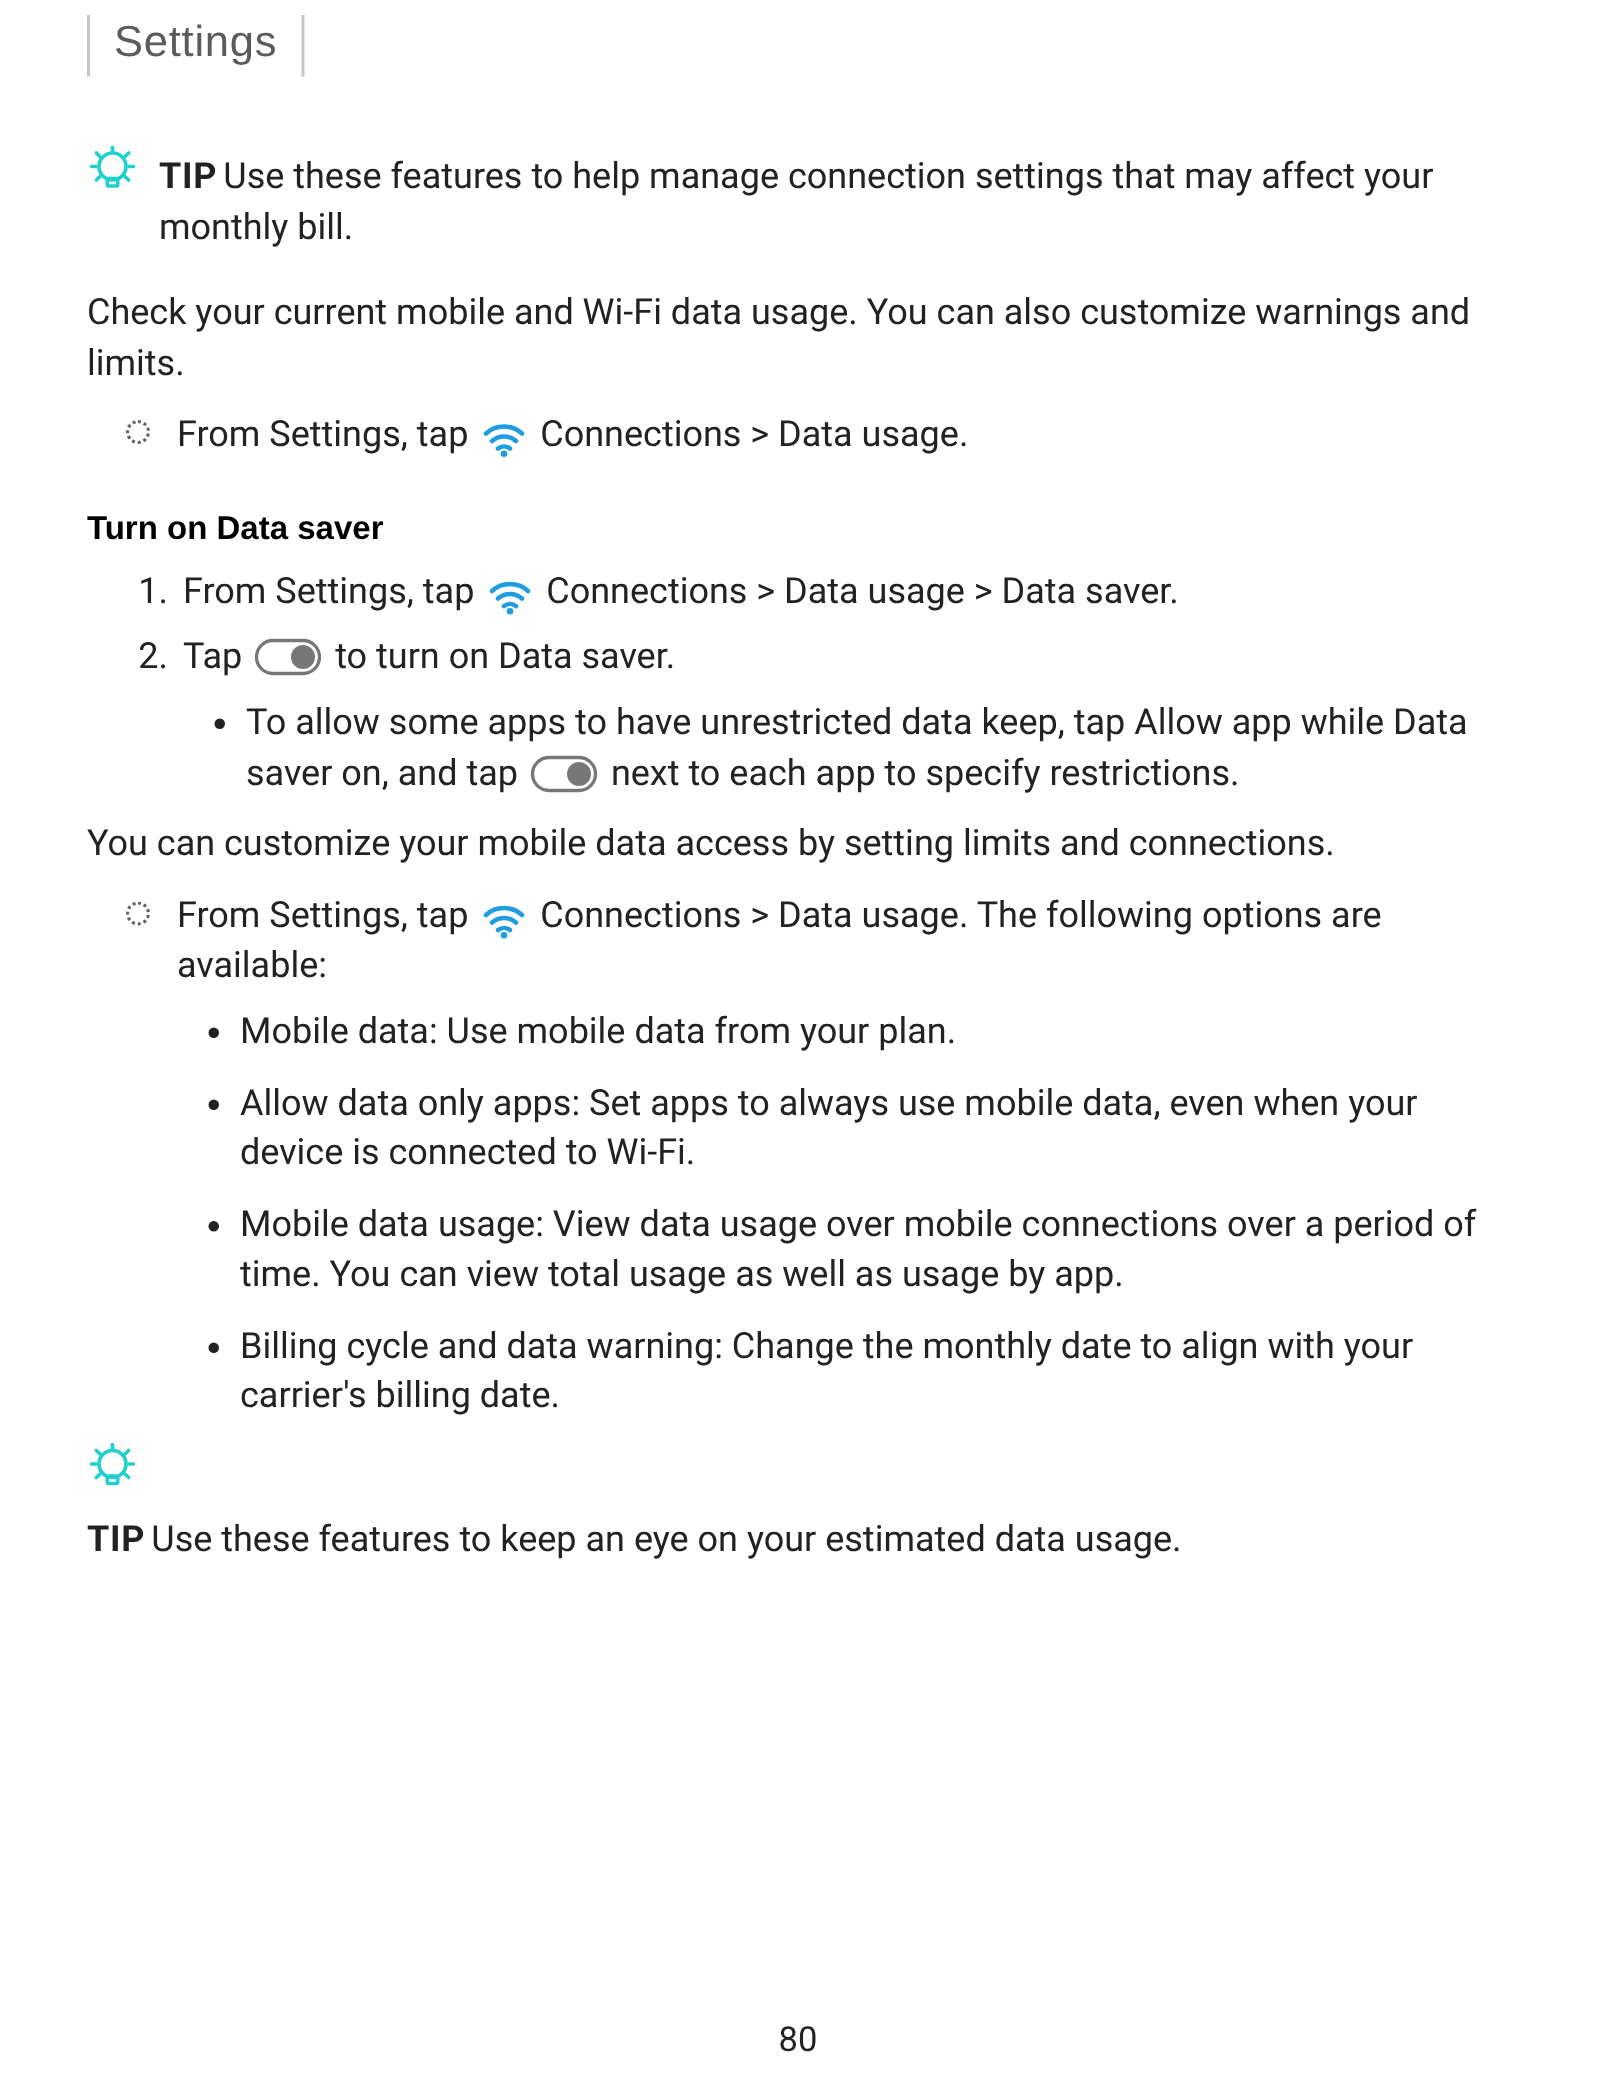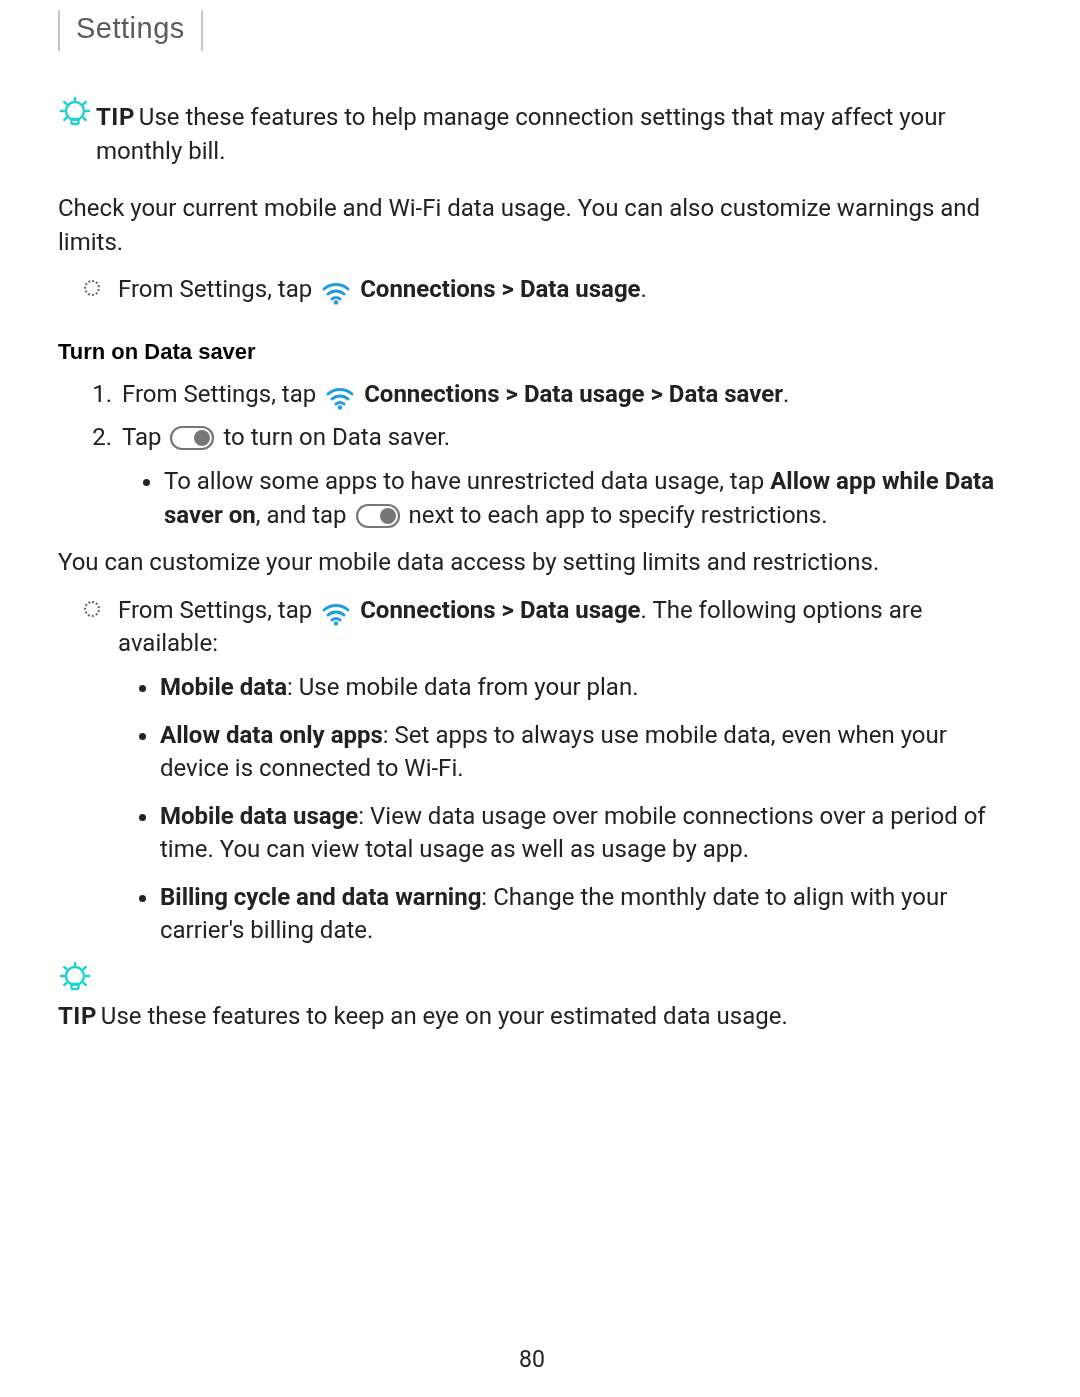--- a/index.html
+++ b/index.html
@@ -27,21 +27,21 @@
   }
   .body {
     margin-top: 50px;
     font-size: 24px;
     line-height: 1.4;
     color: #222;
   }
   .tip-row {
     display: flex;
     align-items: flex-start;
-    gap: 4px;
+    gap: 14px;
     margin-bottom: 24px;
   }
   .tip-bulb {
     flex: 0 0 auto;
     width: 34px;
     height: 34px;
     margin-top: -4px;
   }
   .tip-bulb svg { width: 34px; height: 34px; }
   .tip-text { flex: 1 1 auto; }
@@ -85,21 +85,21 @@
     border: 2px dotted #626262;
     border-radius: 50%;
   }
   ol.num-list > li { margin-bottom: 10px; padding-left: 4px; }
   ul.bullet-sub {
     list-style: disc;
     margin: 10px 0 0 0;
     padding-left: 42px;
   }
   ul.bullet-sub > li { margin-bottom: 14px; }
-  .bold { font-weight: 700; }
+  .bold { font-weight: 400; }
   .inline-icon {
     display: inline-block;
     vertical-align: -8px;
     width: 32px; height: 30px;
     margin: 0 2px;
   }
   .inline-icon svg { width: 32px; height: 30px; }
   .toggle-icon {
     display: inline-block;
     vertical-align: -6px;
@@ -179,29 +179,29 @@
               <use href="#wifi-icon"></use>
             </svg></span>
         <span class="bold">Connections &gt; Data usage &gt; Data saver</span><span>.</span>
       </li>
       <li>
         <span>Tap </span><span class="toggle-icon"><svg viewBox="0 0 46 26">
               <use href="#toggle-icon"></use>
             </svg></span><span> to turn on Data saver.</span>
         <ul class="bullet-sub">
           <li>
-            <span>To allow some apps to have unrestricted data usage, tap </span><span class="bold">Allow app while Data saver on</span><span>, and tap </span><span class="toggle-icon"><svg viewBox="0 0 46 26">
+            <span>To allow some apps to have unrestricted data keep, tap </span><span class="bold">Allow app while Data saver on</span><span>, and tap </span><span class="toggle-icon"><svg viewBox="0 0 46 26">
                   <use href="#toggle-icon"></use>
                 </svg></span><span> next to each app to specify restrictions.</span>
           </li>
         </ul>
       </li>
     </ol>
 
-    <p>You can customize your mobile data access by setting limits and restrictions.</p>
+    <p>You can customize your mobile data access by setting limits and connections.</p>
 
     <ul class="circle-list">
       <li>
         <span>From Settings, tap </span><span class="inline-icon"><svg viewBox="0 0 32 30">
               <use href="#wifi-icon"></use>
             </svg></span>
         <span class="bold">Connections &gt; Data usage</span><span>. The following options are available:</span>
         <ul class="bullet-sub">
           <li><span class="bold">Mobile data</span><span>: </span><span>Use mobile data from your plan.</span></li>
           <li><span class="bold">Allow data only apps</span><span>: </span><span>Set apps to always use mobile data, even when your device is connected to Wi-Fi.</span></li>

